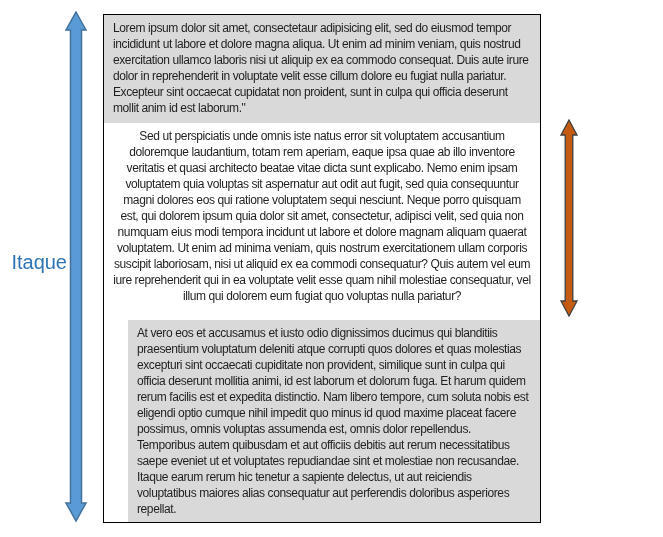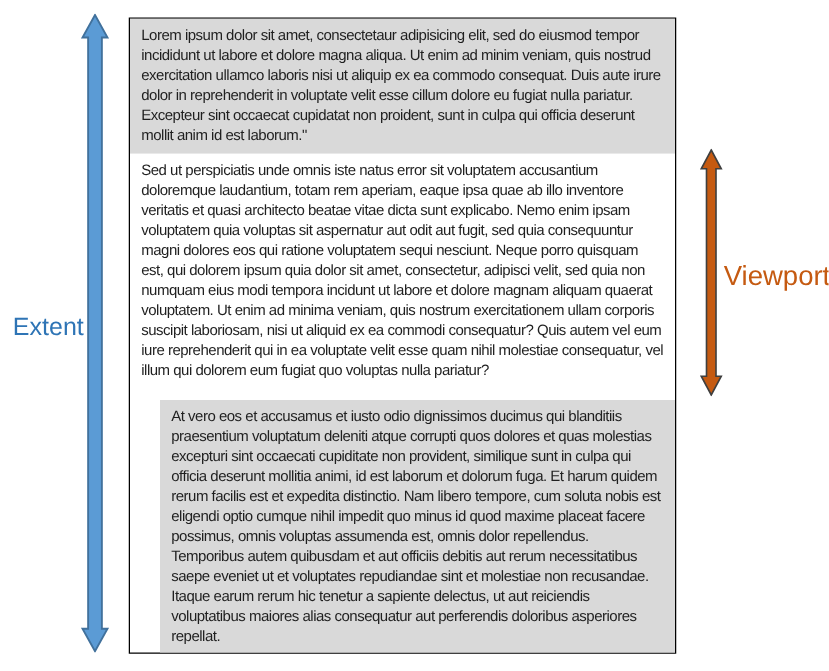--- a/index.html
+++ b/index.html
@@ -33,21 +33,21 @@
     margin: 0;
     padding: 5px 9px 4px 9px;
     box-sizing: border-box;
     font-size: 12px;
     line-height: 16px;
     letter-spacing: -0.4px;
     color: #1f1f1f;
     overflow: hidden;
   }
   .para.shaded { background: var(--paragraph-gray-bg, #d9d9d9); }
-  .para.plain  { background: var(--paragraph-white-bg, #ffffff); }
+  .para.plain  { background: var(--paragraph-white-bg, #ffffff); text-align: center; }
   .para-1 { height: 108px; }
   .para-2 { height: 198px; }
   .para-3 { height: 203px; margin-left: 24px; }
 
   
   .extent-arrow-svg {
     position: absolute;
     left: 64px;
     top: 11px;
     width: 24px;
@@ -85,27 +85,26 @@
 </style>
 </head>
 <body>
 
 <div class="canvas">
 
   <svg class="extent-arrow-svg" viewBox="0 0 24 511" preserveAspectRatio="none" aria-hidden="true">
     <polygon points="12,1 22,19 17.5,19 17.5,492 22,492 12,510 2,492 6.5,492 6.5,19 2,19" style="fill:var(--extent-arrow-fill,#5B9BD5); stroke:var(--extent-arrow-stroke,#41719C); stroke-width:1.5; stroke-linejoin:miter;"></polygon>
   </svg>
 
-  <div class="extent-label">Extent</div>
+  <div class="extent-label">Itaque</div>
 
   <div class="textbox">
     <p class="para para-1 shaded">Lorem ipsum dolor sit amet, consectetaur adipisicing elit, sed do eiusmod tempor incididunt ut labore et dolore magna aliqua. Ut enim ad minim veniam, quis nostrud exercitation ullamco laboris nisi ut aliquip ex ea commodo consequat. Duis aute irure dolor in reprehenderit in voluptate velit esse cillum dolore eu fugiat nulla pariatur. Excepteur sint occaecat cupidatat non proident, sunt in culpa qui officia deserunt mollit anim id est laborum."</p>
     <p class="para para-2 plain">Sed ut perspiciatis unde omnis iste natus error sit voluptatem accusantium doloremque laudantium, totam rem aperiam, eaque ipsa quae ab illo inventore veritatis et quasi architecto beatae vitae dicta sunt explicabo. Nemo enim ipsam voluptatem quia voluptas sit aspernatur aut odit aut fugit, sed quia consequuntur magni dolores eos qui ratione voluptatem sequi nesciunt. Neque porro quisquam est, qui dolorem ipsum quia dolor sit amet, consectetur, adipisci velit, sed quia non numquam eius modi tempora incidunt ut labore et dolore magnam aliquam quaerat voluptatem. Ut enim ad minima veniam, quis nostrum exercitationem ullam corporis suscipit laboriosam, nisi ut aliquid ex ea commodi consequatur? Quis autem vel eum iure reprehenderit qui in ea voluptate velit esse quam nihil molestiae consequatur, vel illum qui dolorem eum fugiat quo voluptas nulla pariatur?</p>
     <p class="para para-3 shaded">At vero eos et accusamus et iusto odio dignissimos ducimus qui blanditiis praesentium voluptatum deleniti atque corrupti quos dolores et quas molestias excepturi sint occaecati cupiditate non provident, similique sunt in culpa qui officia deserunt mollitia animi, id est laborum et dolorum fuga. Et harum quidem rerum facilis est et expedita distinctio. Nam libero tempore, cum soluta nobis est eligendi optio cumque nihil impedit quo minus id quod maxime placeat facere possimus, omnis voluptas assumenda est, omnis dolor repellendus. Temporibus autem quibusdam et aut officiis debitis aut rerum necessitatibus saepe eveniet ut et voluptates repudiandae sint et molestiae non recusandae. Itaque earum rerum hic tenetur a sapiente delectus, ut aut reiciendis voluptatibus maiores alias consequatur aut perferendis doloribus asperiores repellat.</p>
   </div>
 
   <svg class="viewport-arrow-svg" viewBox="0 0 20 198" preserveAspectRatio="none" aria-hidden="true">
     <polygon points="10,1 18,16 13.8,16 13.8,182 18,182 10,197 2,182 6.2,182 6.2,16 2,16" style="fill:var(--viewport-arrow-fill,#C55A11); stroke:var(--viewport-arrow-stroke,#3F3F3F); stroke-width:1.3; stroke-linejoin:miter;"></polygon>
   </svg>
 
-  <div class="viewport-label">Viewport</div>
 
 </div>
 
 </body></html>

